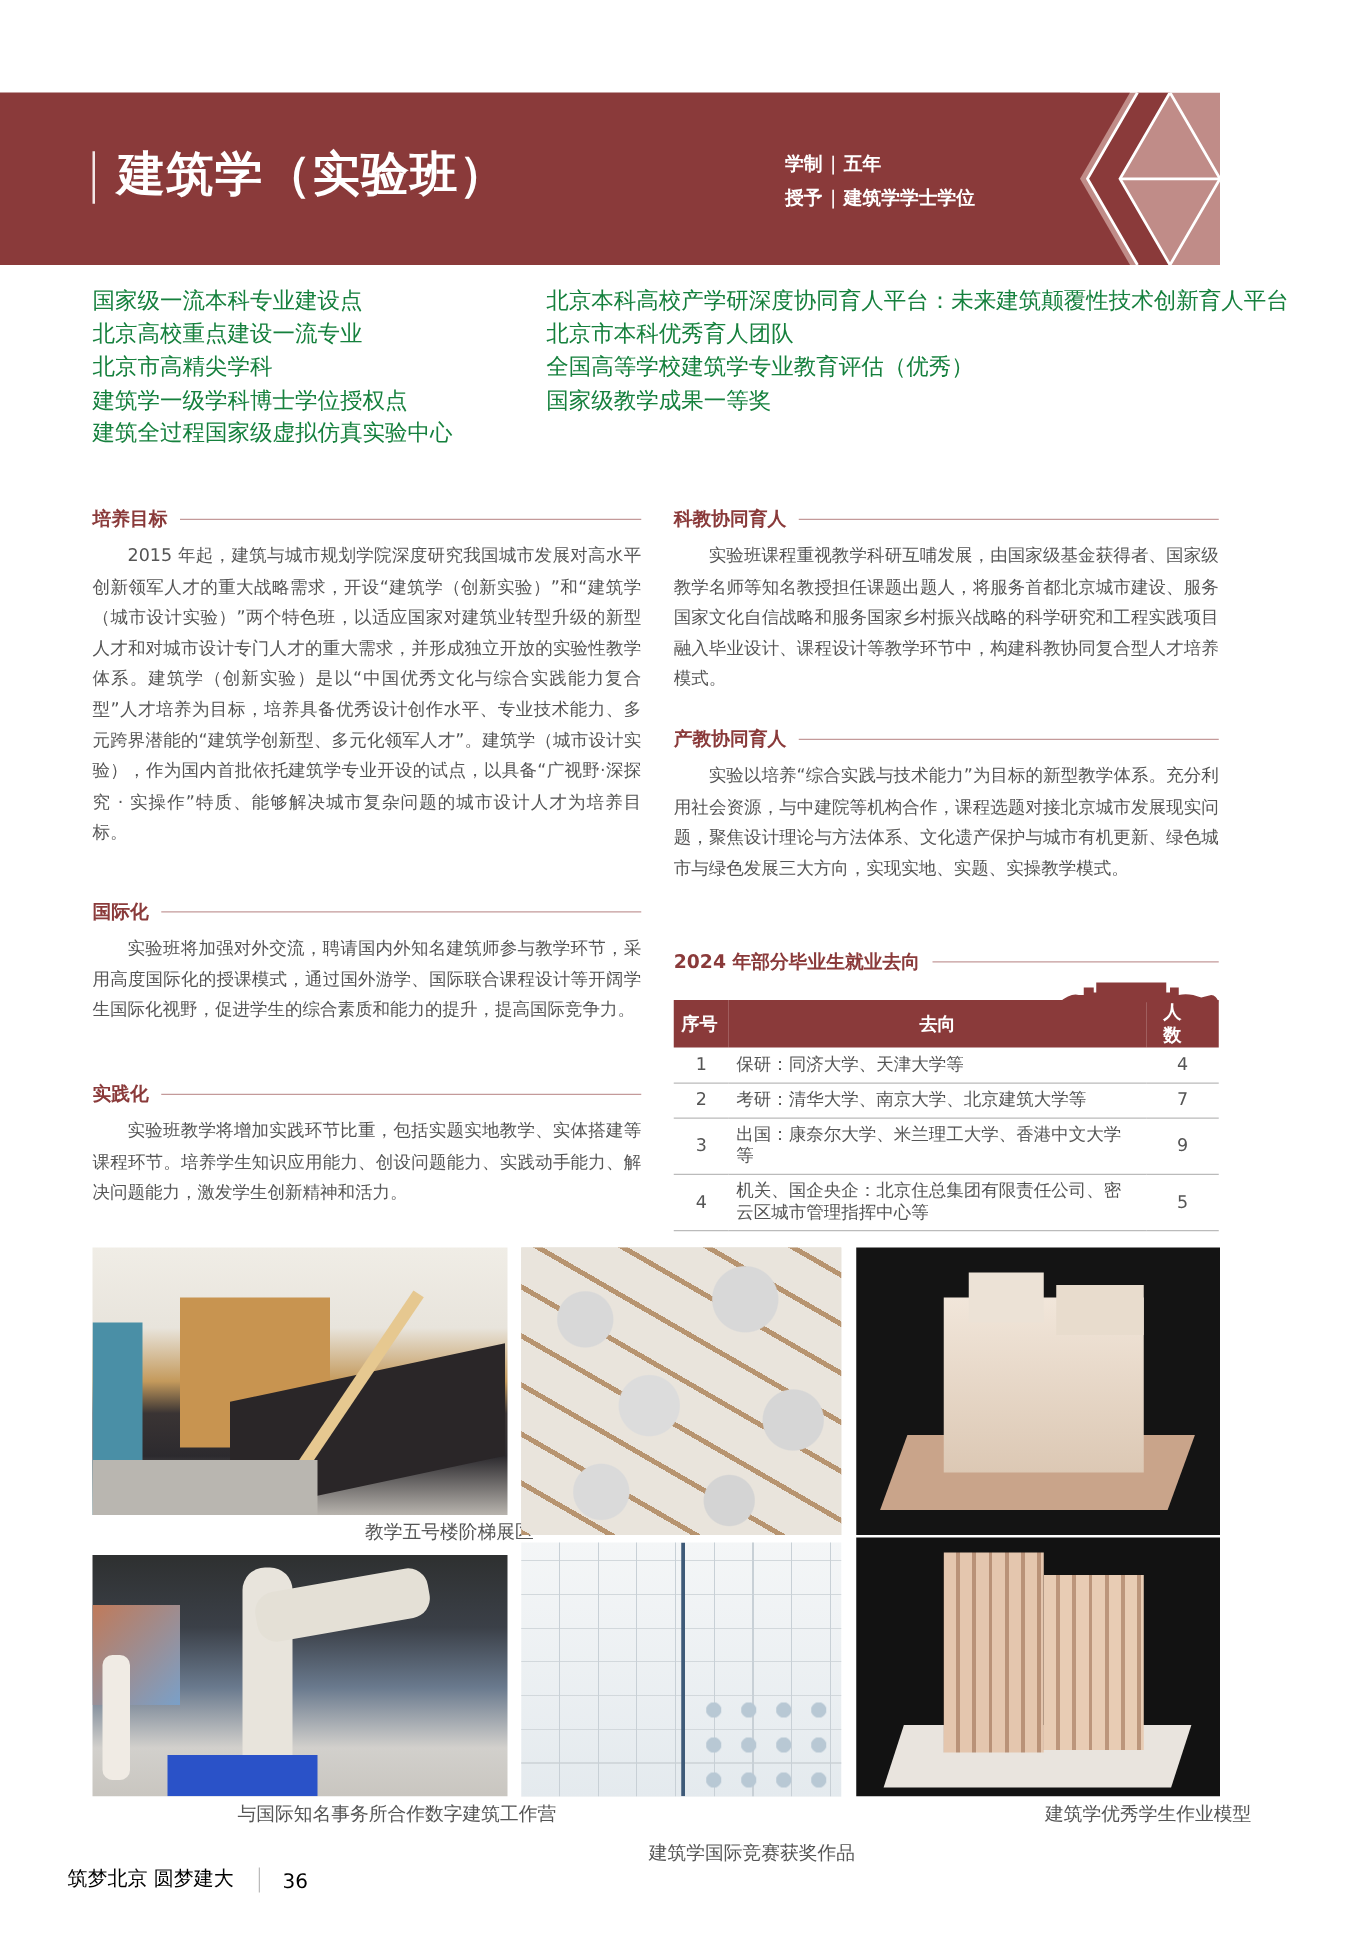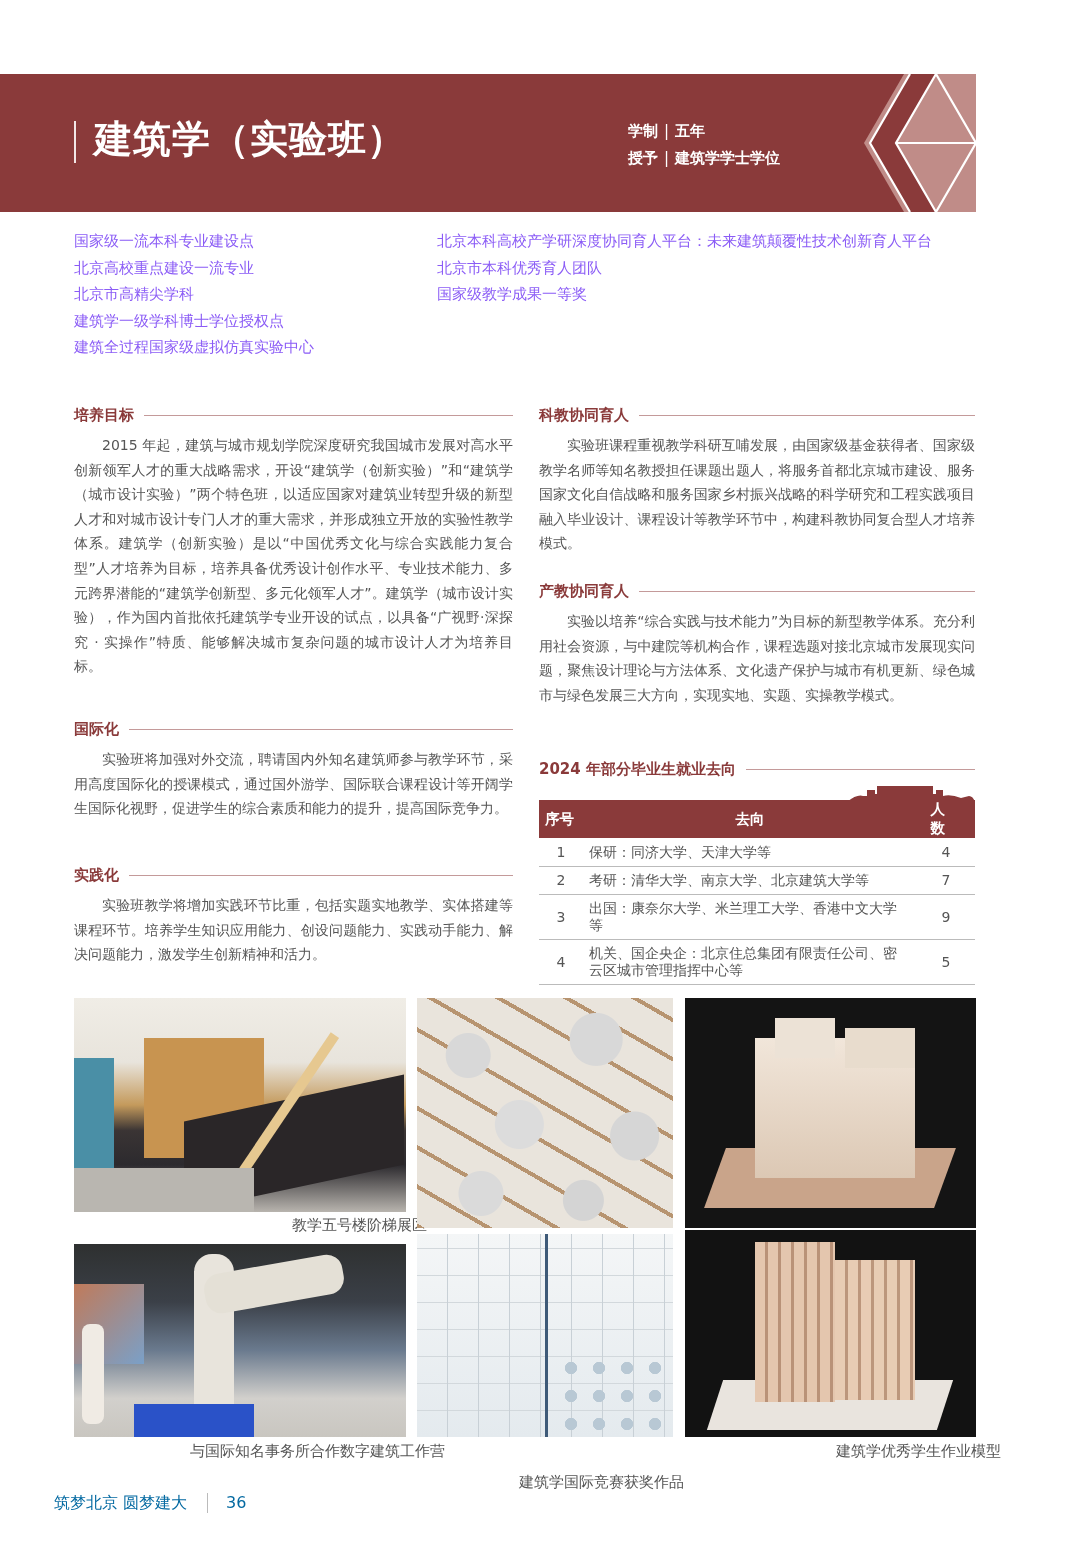--- a/index.html
+++ b/index.html
@@ -8,21 +8,21 @@
 
   
   .header-band { position: absolute; left: 0; top: 74px; width: 864px; height: 138px; background: #8a3a3a; }
   .title-bar { position: absolute; left: 74px; top: 121px; width: 2px; height: 42px; background: #f3e6e6; }
   .title { position: absolute; left: 94px; top: 114px; font-size: 38px; font-weight: bold; color: #ffffff; letter-spacing: 1px; white-space: nowrap; }
   .meta { position: absolute; left: 628px; top: 118px; color: #ffffff; font-weight: bold; font-size: 15px; line-height: 27px; }
   .meta .sep { padding: 0 6px; font-weight: normal; }
   .deco { position: absolute; left: 864px; top: 74px; width: 112px; height: 138px; }
 
   
-  .honors { position: absolute; top: 228px; font-size: 15px; color: #8b5cf6; line-height: 26.6px; white-space: nowrap; }
+  .honors { position: absolute; top: 228px; font-size: 18px; color: #15803d; line-height: 26.6px; white-space: nowrap; }
   .honors.left { left: 74px; }
   .honors.right { left: 437px; }
 
   
   .sec-head { position: absolute; display: flex; align-items: center; height: 20px; }
   .sec-head .lbl { font-weight: bold; color: #8a3a3a; font-size: 15px; white-space: nowrap; }
   .sec-head .line { flex: 1; height: 1px; background: #c49a9a; margin-left: 10px; }
   .body-text { position: absolute; font-size: 14px; line-height: 24.6px; color: #555; text-align: justify; text-indent: 2em; }
 
   
@@ -37,21 +37,21 @@
   tbody tr:first-child td { padding-top: 6px; }
   td.n { text-align: center; width: 44px; }
   td.d { padding-left: 6px; padding-right: 10px; }
   td.c { text-align: center; width: 58px; }
 
   
   .photo { position: absolute; overflow: hidden; }
   .caption { position: absolute; font-size: 15px; color: #555; white-space: nowrap; }
 
   
-  .footer { position: absolute; left: 54px; top: 1493px; font-size: 16px; color: #0369a1; display: flex; align-items: flex-start; }
+  .footer { position: absolute; left: 54px; top: 1493px; font-size: 16px; color: #000000; display: flex; align-items: flex-end; }
   .footer .vsep { width: 1px; height: 20px; background: #bbb; margin: 0 18px 0 20px; }
 </style>
 </head>
 <body>
 
 <div class="header-band"></div>
 <div class="title-bar"></div>
 <div class="title">建筑学（实验班）</div>
 <div class="meta">
   <div>
@@ -77,20 +77,21 @@
 <div class="honors left">
   <div>国家级一流本科专业建设点</div>
   <div>北京高校重点建设一流专业</div>
   <div>北京市高精尖学科</div>
   <div>建筑学一级学科博士学位授权点</div>
   <div>建筑全过程国家级虚拟仿真实验中心</div>
 </div>
 <div class="honors right">
   <div>北京本科高校产学研深度协同育人平台：未来建筑颠覆性技术创新育人平台</div>
   <div>北京市本科优秀育人团队</div>
+  <div>全国高等学校建筑学专业教育评估（优秀）</div>
   <div>国家级教学成果一等奖</div>
 </div>
 
 <div class="sec-head" style="left:74px; top:405px; width:439px;">
   <span class="lbl">培养目标</span>
   <span class="line"></span>
 </div>
 <p class="body-text" style="left:74px; top:433px; width:439px;">2015 年起，建筑与城市规划学院深度研究我国城市发展对高水平创新领军人才的重大战略需求，开设“建筑学（创新实验）”和“建筑学（城市设计实验）”两个特色班，以适应国家对建筑业转型升级的新型人才和对城市设计专门人才的重大需求，并形成独立开放的实验性教学体系。建筑学（创新实验）是以“中国优秀文化与综合实践能力复合型”人才培养为目标，培养具备优秀设计创作水平、专业技术能力、多元跨界潜能的“建筑学创新型、多元化领军人才”。建筑学（城市设计实验），作为国内首批依托建筑学专业开设的试点，以具备“广视野·深探究 · 实操作”特质、能够解决城市复杂问题的城市设计人才为培养目标。</p>
 
 <div class="sec-head" style="left:74px; top:719px; width:439px;">

